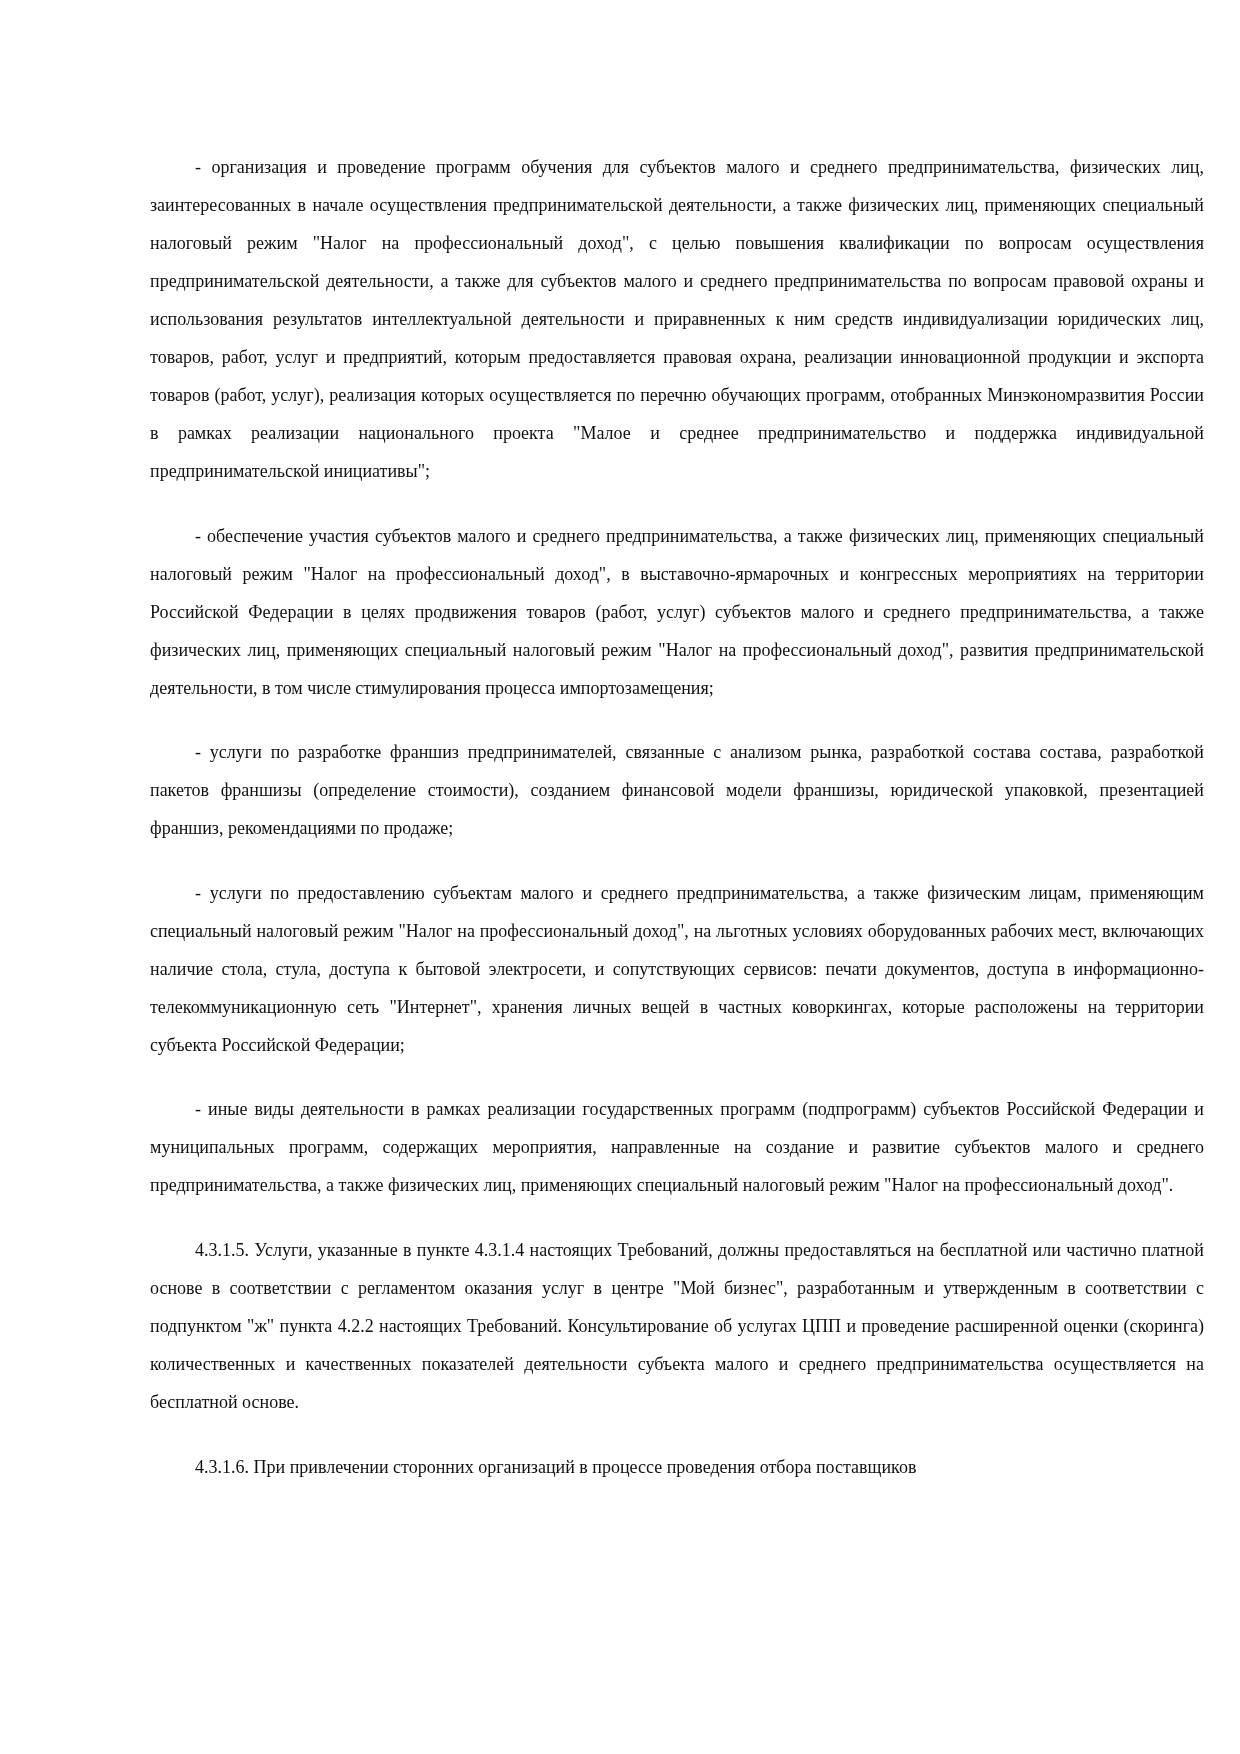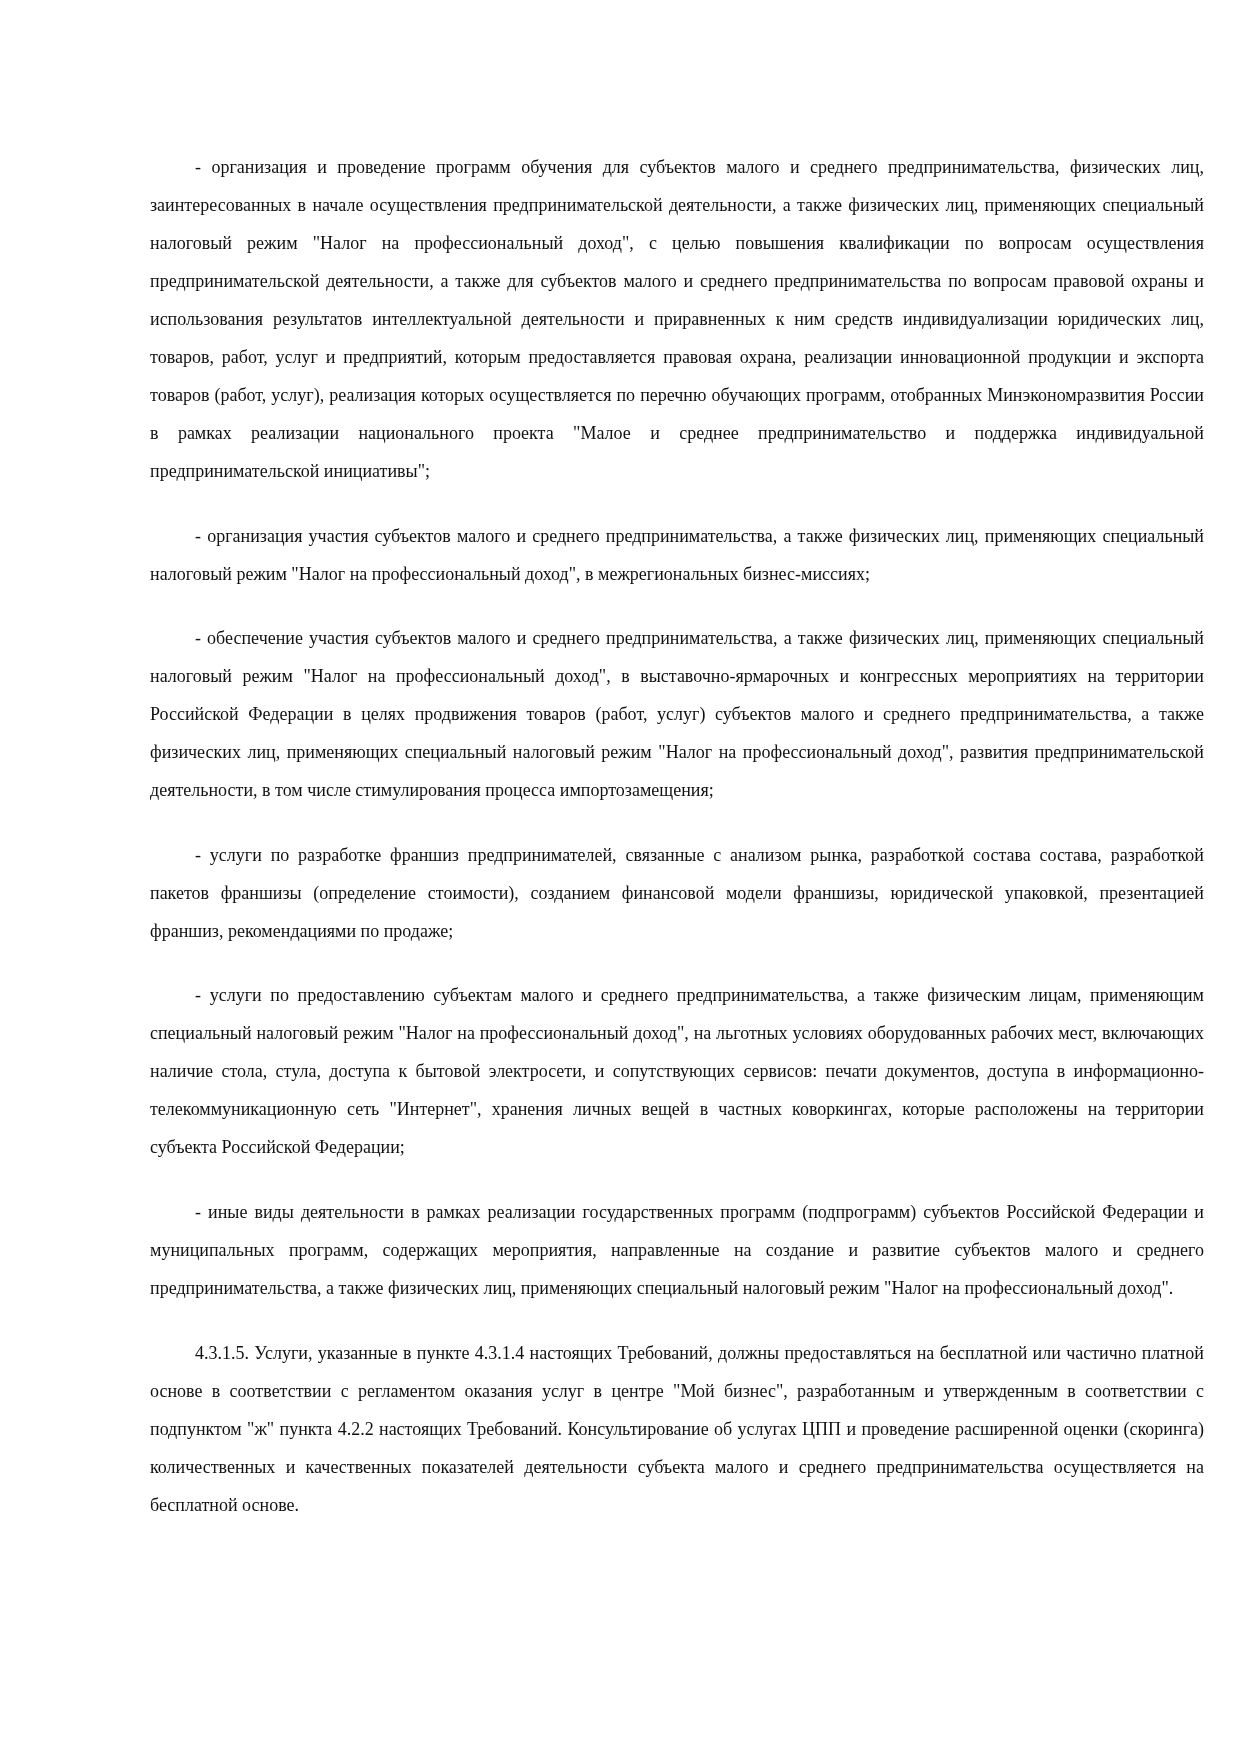--- a/index.html
+++ b/index.html
@@ -21,19 +21,19 @@
     text-align: justify;
     hyphens: none;
   }
   .para.last { margin-bottom: 0; }
 </style>
 </head>
 <body>
 
 <div class="page">
   <p class="para">- организация и проведение программ обучения для субъектов малого и среднего предпринимательства, физических лиц, заинтересованных в начале осуществления предпринимательской деятельности, а также физических лиц, применяющих специальный налоговый режим "Налог на профессиональный доход", с целью повышения квалификации по вопросам осуществления предпринимательской деятельности, а также для субъектов малого и среднего предпринимательства по вопросам правовой охраны и использования результатов интеллектуальной деятельности и приравненных к ним средств индивидуализации юридических лиц, товаров, работ, услуг и предприятий, которым предоставляется правовая охрана, реализации инновационной продукции и экспорта товаров (работ, услуг), реализация которых осуществляется по перечню обучающих программ, отобранных Минэкономразвития России в рамках реализации национального проекта "Малое и среднее предпринимательство и поддержка индивидуальной предпринимательской инициативы";</p>
-  <p class="para">- организация участия субъектов малого и среднего предпринимательства, а также физических лиц, применяющих специальный налоговый режим "Налог на профессиональный доход", в межрегиональных бизнес-миссиях;</p>
   <p class="para">- обеспечение участия субъектов малого и среднего предпринимательства, а также физических лиц, применяющих специальный налоговый режим "Налог на профессиональный доход", в выставочно-ярмарочных и конгрессных мероприятиях на территории Российской Федерации в целях продвижения товаров (работ, услуг) субъектов малого и среднего предпринимательства, а также физических лиц, применяющих специальный налоговый режим "Налог на профессиональный доход", развития предпринимательской деятельности, в том числе стимулирования процесса импортозамещения;</p>
   <p class="para">- услуги по разработке франшиз предпринимателей, связанные с анализом рынка, разработкой состава состава, разработкой пакетов франшизы (определение стоимости), созданием финансовой модели франшизы, юридической упаковкой, презентацией франшиз, рекомендациями по продаже;</p>
   <p class="para">- услуги по предоставлению субъектам малого и среднего предпринимательства, а также физическим лицам, применяющим специальный налоговый режим "Налог на профессиональный доход", на льготных условиях оборудованных рабочих мест, включающих наличие стола, стула, доступа к бытовой электросети, и сопутствующих сервисов: печати документов, доступа в информационно-телекоммуникационную сеть "Интернет", хранения личных вещей в частных коворкингах, которые расположены на территории субъекта Российской Федерации;</p>
   <p class="para">- иные виды деятельности в рамках реализации государственных программ (подпрограмм) субъектов Российской Федерации и муниципальных программ, содержащих мероприятия, направленные на создание и развитие субъектов малого и среднего предпринимательства, а также физических лиц, применяющих специальный налоговый режим "Налог на профессиональный доход".</p>
   <p class="para">4.3.1.5. Услуги, указанные в пункте 4.3.1.4 настоящих Требований, должны предоставляться на бесплатной или частично платной основе в соответствии с регламентом оказания услуг в центре "Мой бизнес", разработанным и утвержденным в соответствии с подпунктом "ж" пункта 4.2.2 настоящих Требований. Консультирование об услугах ЦПП и проведение расширенной оценки (скоринга) количественных и качественных показателей деятельности субъекта малого и среднего предпринимательства осуществляется на бесплатной основе.</p>
+  <p class="para last">4.3.1.6. При привлечении сторонних организаций в процессе проведения отбора поставщиков</p>
 </div>
 
 </body></html>

